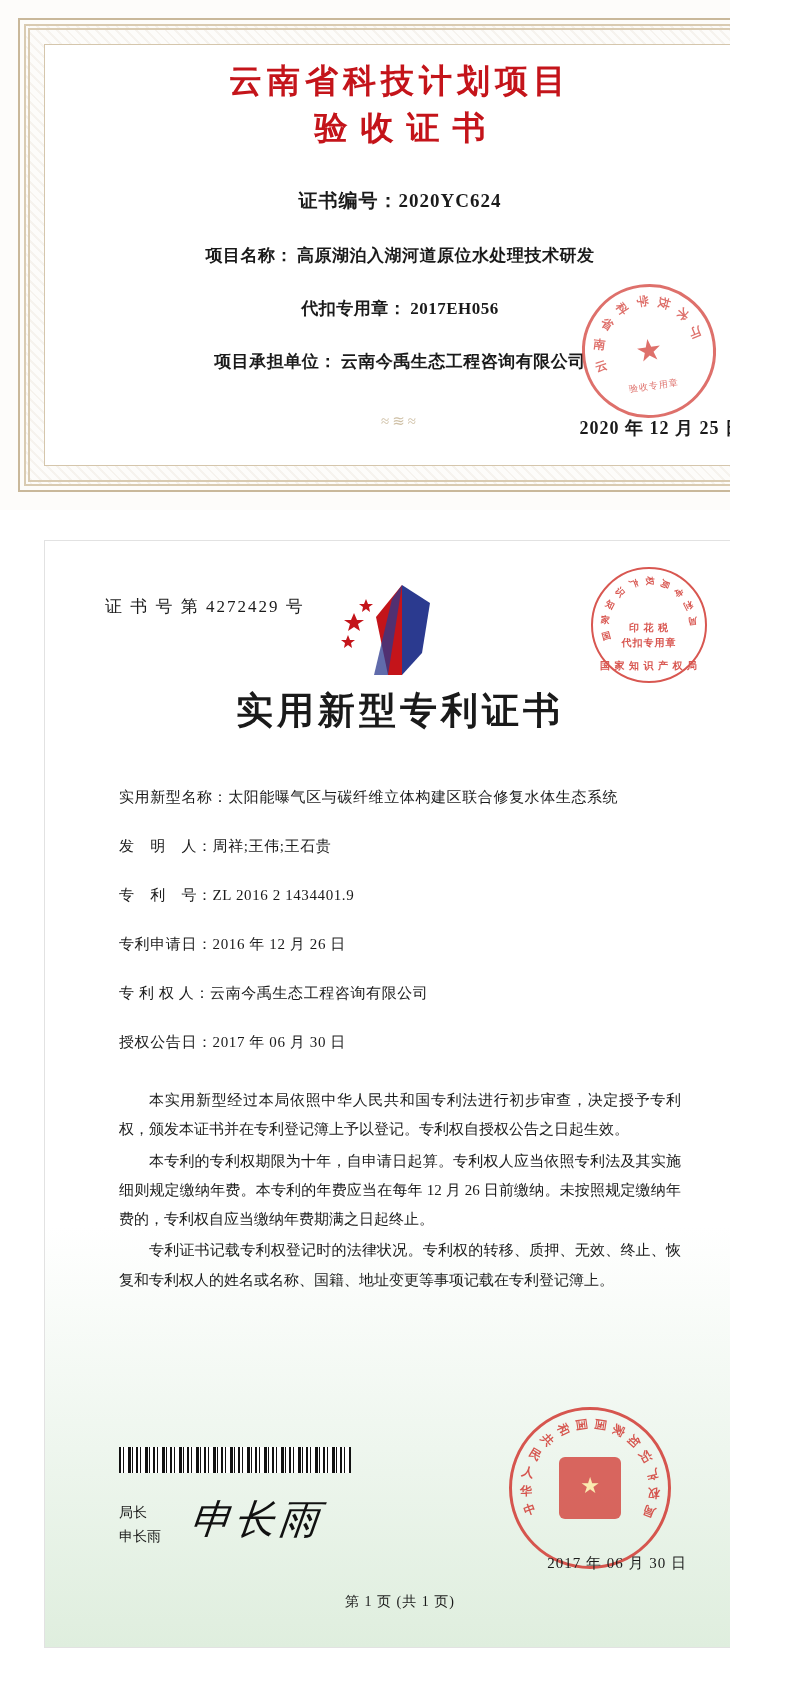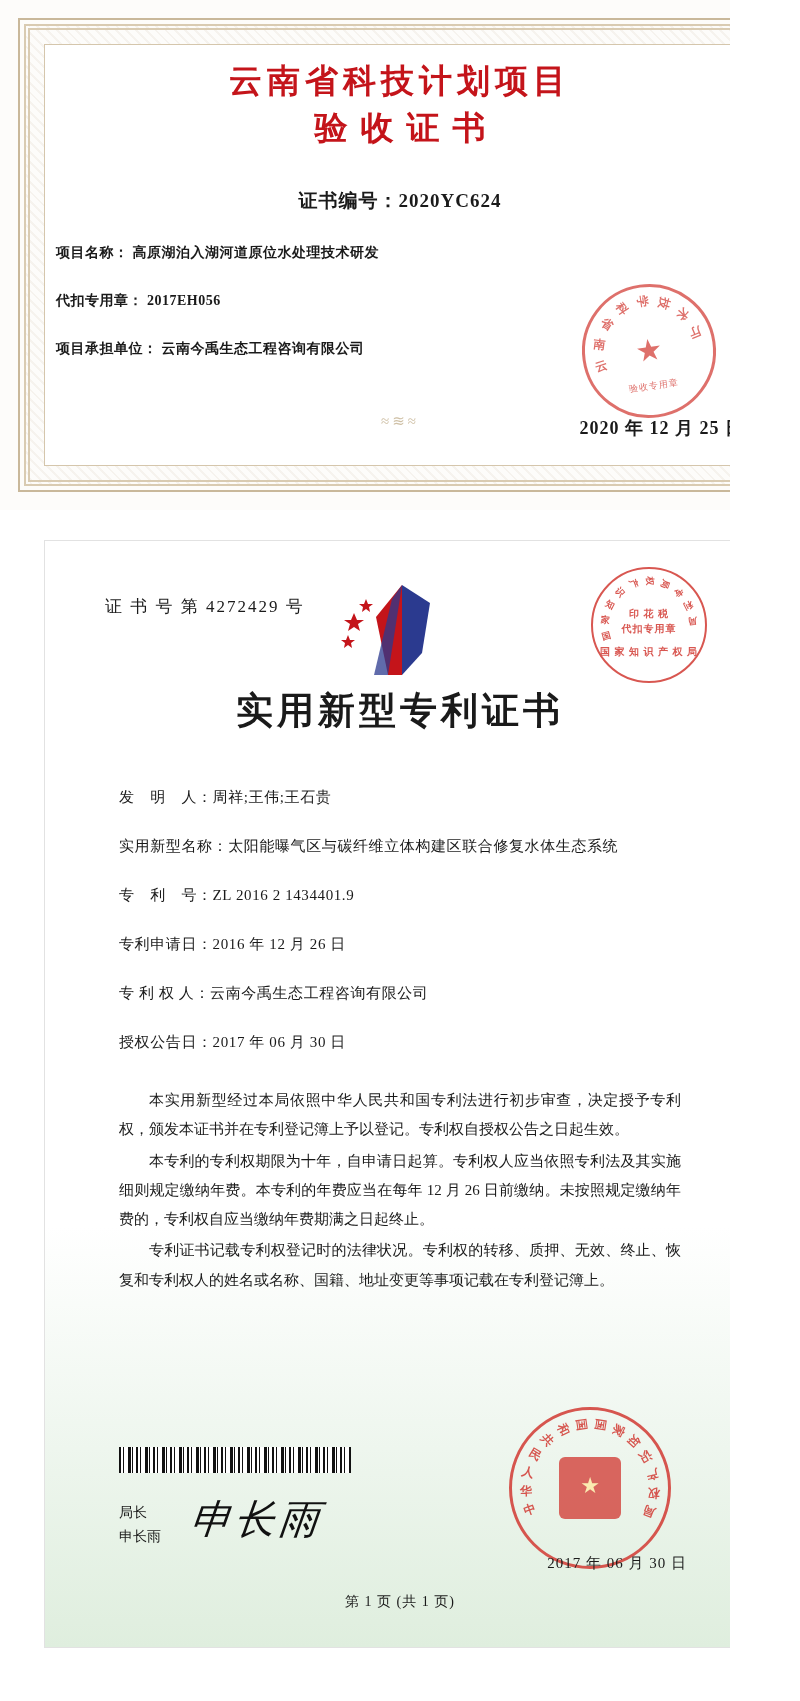--- a/index.html
+++ b/index.html
@@ -82,25 +82,26 @@
     font-size: 19px;
     font-weight: bold;
     margin-top: 36px;
     letter-spacing: 1px;
   }
   .cert1-fields {
     margin-top: 30px;
     padding-left: 0px;
   }
   .cert1-field {
-    font-size: 14px;
+    font-size: 17px;
     font-weight: bold;
     margin-bottom: 30px;
     letter-spacing: 0.5px;
     white-space: nowrap;
+    text-align: center;
   }
   .cert1-field .flabel { margin-right: 4px; }
   .cert1-field .fvalue { font-weight: bold; }
   .cert1-date {
     position: absolute;
     right: 0;
     bottom: 18px;
     font-size: 18px;
     font-weight: bold;
     letter-spacing: 1px;
@@ -210,20 +211,21 @@
     opacity: 0.85;
   }
   .patent-seal .ps-line {
     position: absolute;
     left: 0;
     width: 100%;
     text-align: center;
     font-size: 10px;
     font-weight: bold;
     letter-spacing: 1px;
+    margin-top: 14px;
   }
   .patent-seal .ps-l1 { top: 38px; }
   .patent-seal .ps-l2 { top: 53px; }
   .patent-seal .ps-l3 { top: 76px; }
 
   .cert2-title {
     text-align: center;
     font-size: 37px;
     font-weight: bold;
     letter-spacing: 4px;
@@ -425,24 +427,24 @@
             </div>
           <div class="ps-line ps-l1">印 花 税</div>
           <div class="ps-line ps-l2">代扣专用章</div>
           <div class="ps-line ps-l3">国 家 知 识 产 权 局</div>
         </div>
 
         <div class="cert2-title">实用新型专利证书</div>
 
         <div class="cert2-fields">
           <div class="c2field">
+            <span class="lbl">实用新型名称：</span><span class="val">太阳能曝气区与碳纤维立体构建区联合修复水体生态系统</span>
+          </div>
+          <div class="c2field">
             <span class="lbl">发　明　人：</span><span class="val">周祥;王伟;王石贵</span>
-          </div>
-          <div class="c2field">
-            <span class="lbl">实用新型名称：</span><span class="val">太阳能曝气区与碳纤维立体构建区联合修复水体生态系统</span>
           </div>
           <div class="c2field">
             <span class="lbl">专　利　号：</span><span class="val">ZL 2016 2 1434401.9</span>
           </div>
           <div class="c2field">
             <span class="lbl">专利申请日：</span><span class="val">2016 年 12 月 26 日</span>
           </div>
           <div class="c2field">
             <span class="lbl">专 利 权 人：</span><span class="val">云南今禹生态工程咨询有限公司</span>
           </div>

